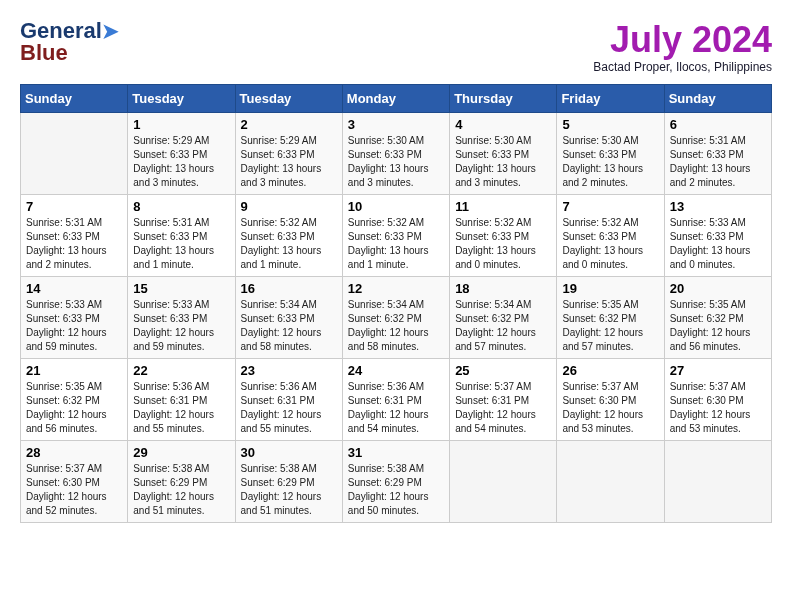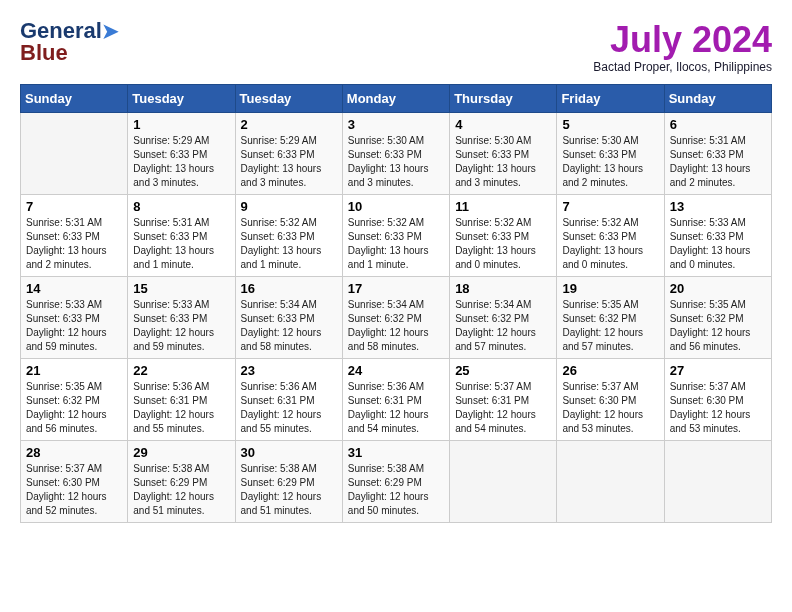--- a/index.html
+++ b/index.html
@@ -218,21 +218,21 @@
 and 59 minutes.</div>
         </td>
         <td>
           <span class="day-number">16</span>
           <div class="day-info" style="white-space: pre-line;">Sunrise: 5:34 AM
 Sunset: 6:33 PM
 Daylight: 12 hours
 and 58 minutes.</div>
         </td>
         <td>
-          <span class="day-number">17</span>
+          <span class="day-number">12</span>
           <div class="day-info" style="white-space: pre-line;">Sunrise: 5:34 AM
 Sunset: 6:32 PM
 Daylight: 12 hours
 and 58 minutes.</div>
         </td>
         <td>
           <span class="day-number">18</span>
           <div class="day-info" style="white-space: pre-line;">Sunrise: 5:34 AM
 Sunset: 6:32 PM
 Daylight: 12 hours

